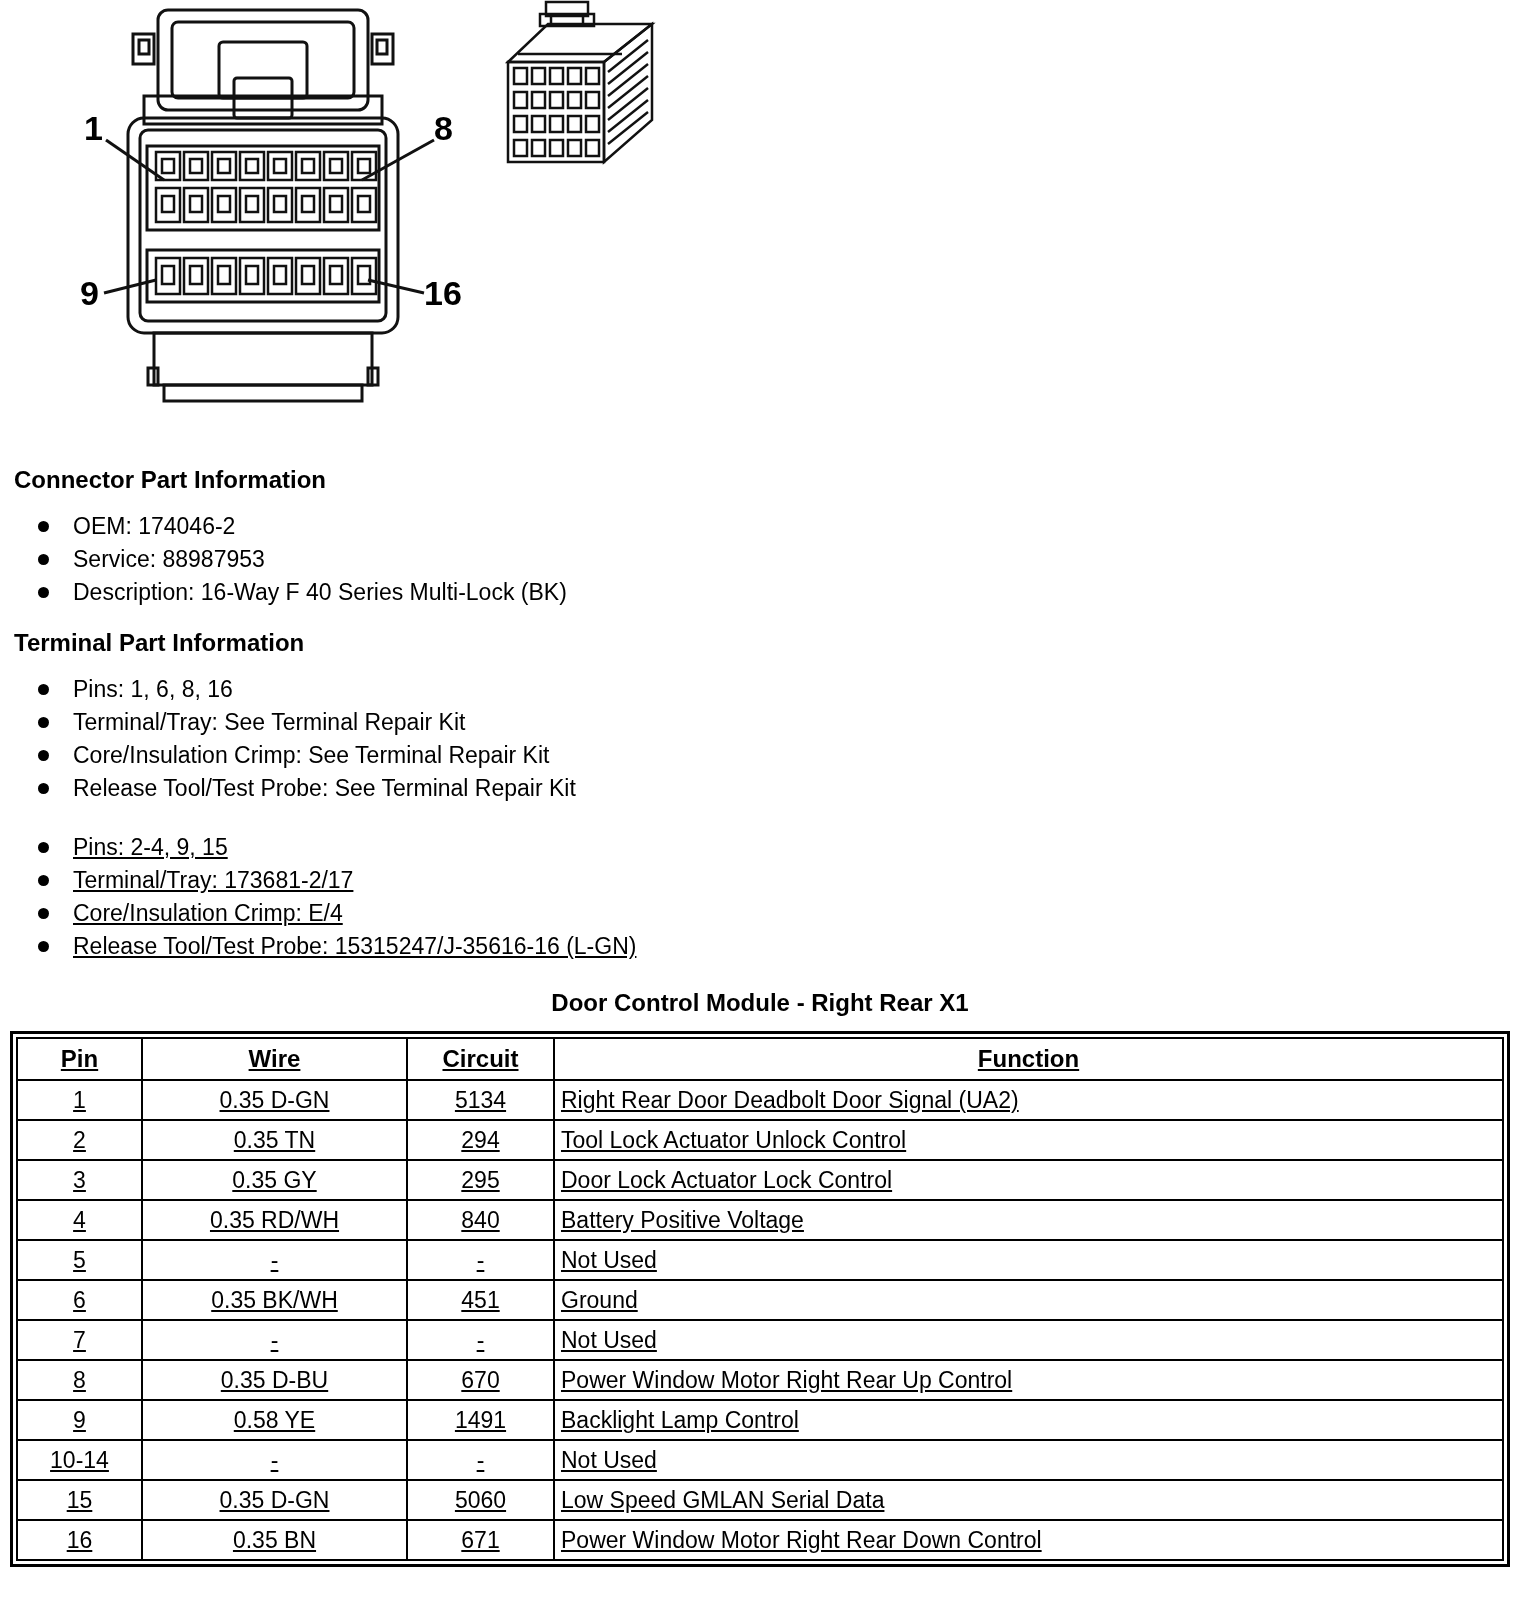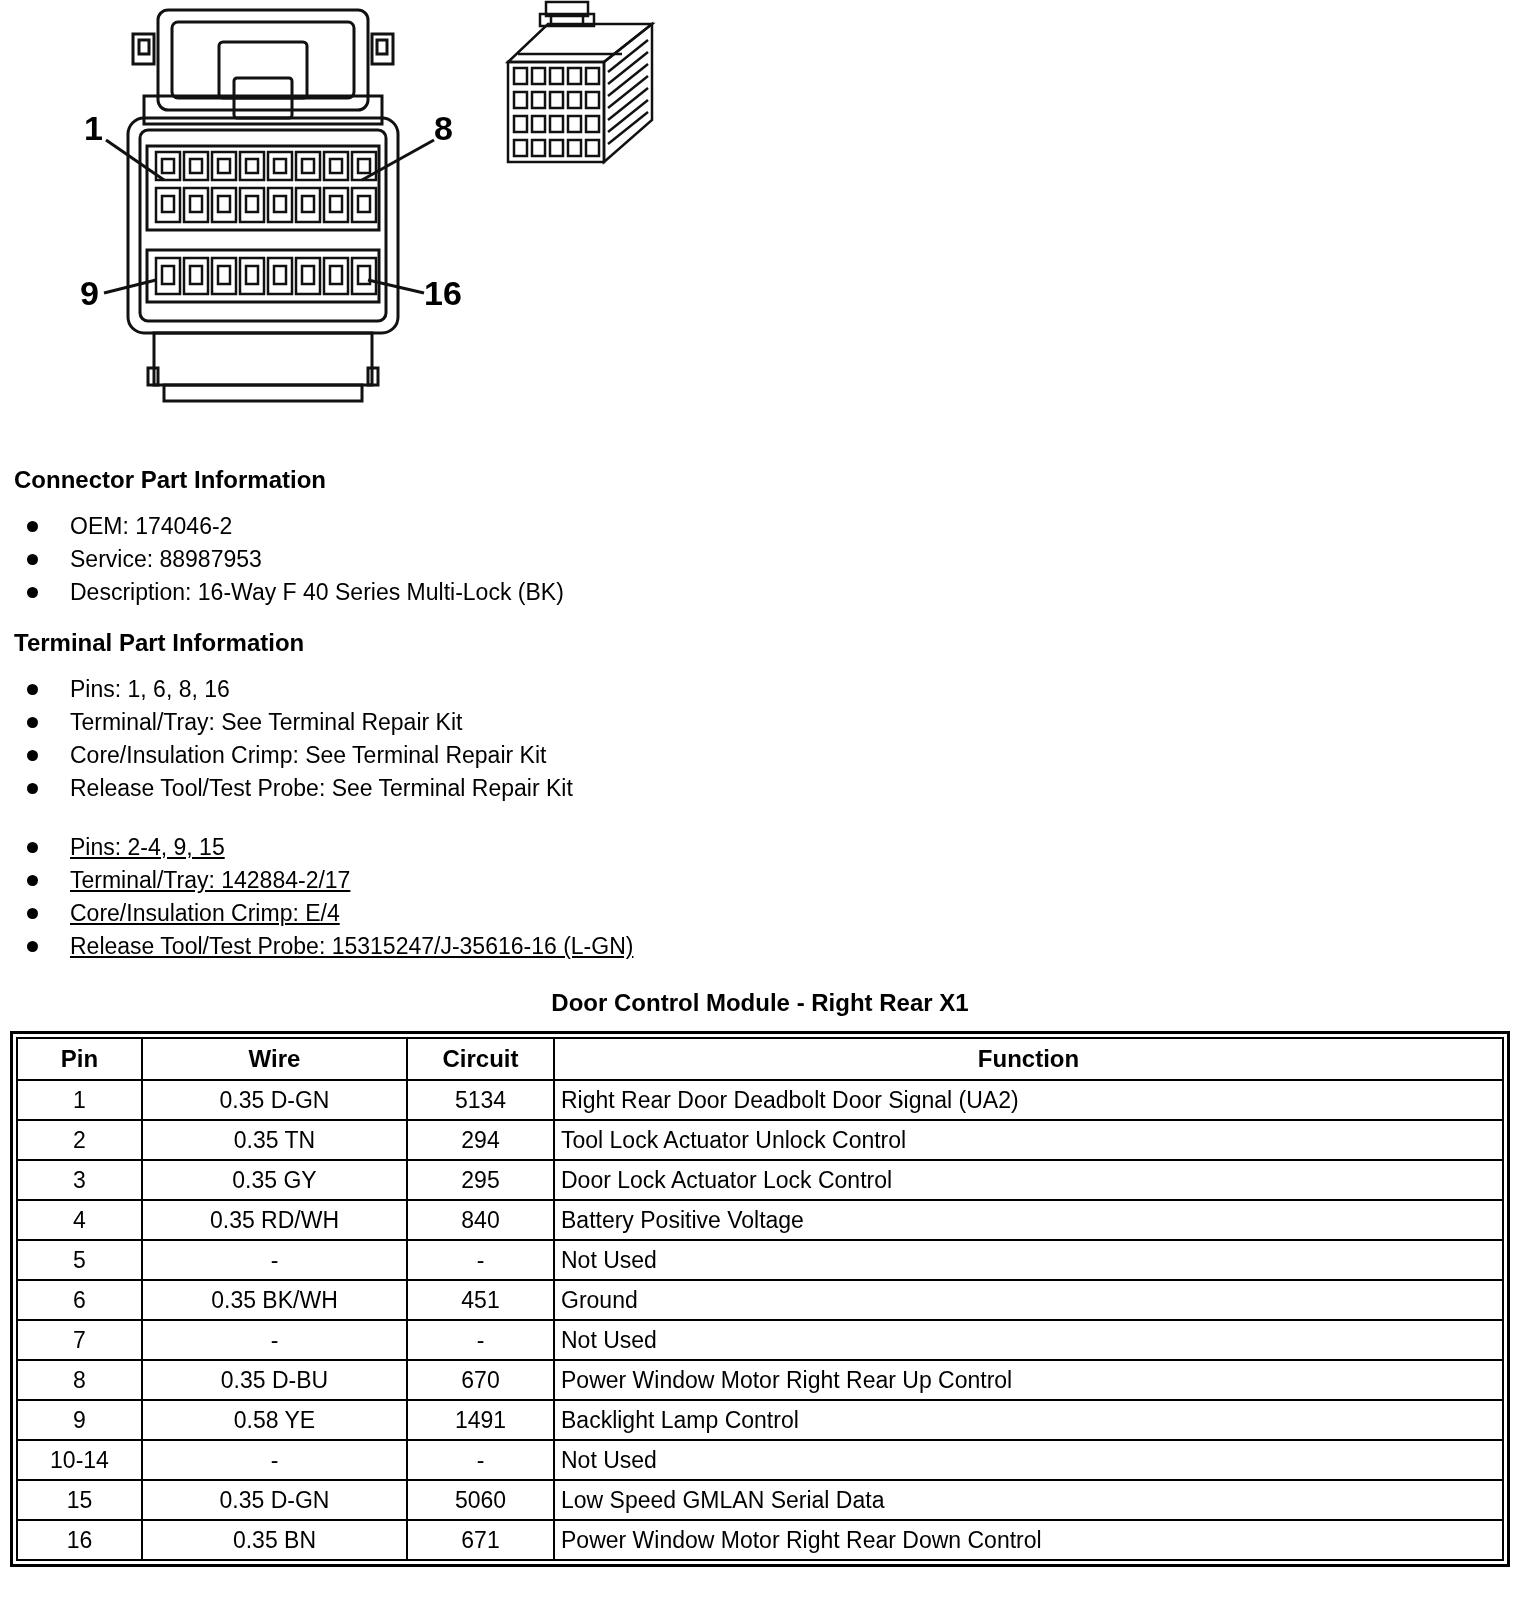--- a/index.html
+++ b/index.html
@@ -21,39 +21,40 @@
     font-weight: bold;
     margin: 0;
     padding: 14px 16px 0 14px;
     line-height: 28px;
   }
   ul.bullets { list-style: none; margin: 16px 0 6px 0; padding: 0; }
   ul.bullets.gap-top { margin-top: 26px; text-decoration: underline; }
   ul.bullets li {
     display: flex;
     align-items: center;
-    gap: 32px;
-    padding-left: 27px;
+    gap: 24px;
+    padding-left: 38px;
     font-size: 23px;
     height: 33px;
     line-height: 33px;
   }
   .dot { width: 11px; height: 11px; background: #000; border-radius: 50%; flex: none; }
 
   .table-title {
     text-align: center;
     font-size: 24px;
     font-weight: bold;
     margin: 26px 0 14px 0;
   }
   .table-wrap {
     margin: 0 10px;
     border: 3px solid #000;
     padding: 3px;
     background: #fff;
+    text-decoration: underline;
   }
   table.pinout {
     width: 100%;
     border-collapse: collapse;
     border: 2px solid #000;
     table-layout: fixed;
   }
   table.pinout th, table.pinout td {
     border: 2px solid #000;
     height: 40px;
@@ -252,21 +253,21 @@
         <span>Release Tool/Test Probe: See Terminal Repair Kit</span>
       </li>
   </ul>
   <ul class="bullets gap-top">
     <li>
         <span class="dot"></span>
         <span>Pins: 2-4, 9, 15</span>
       </li>
     <li>
         <span class="dot"></span>
-        <span>Terminal/Tray: 142884-2/17</span>
+        <span>Terminal/Tray: 173681-2/17</span>
       </li>
     <li>
         <span class="dot"></span>
         <span>Core/Insulation Crimp: E/4</span>
       </li>
     <li>
         <span class="dot"></span>
         <span>Release Tool/Test Probe: 15315247/J-35616-16 (L-GN)</span>
       </li>
   </ul>

